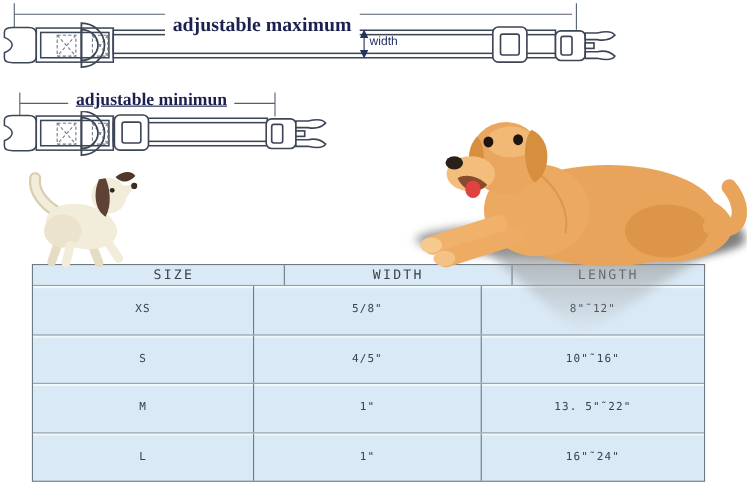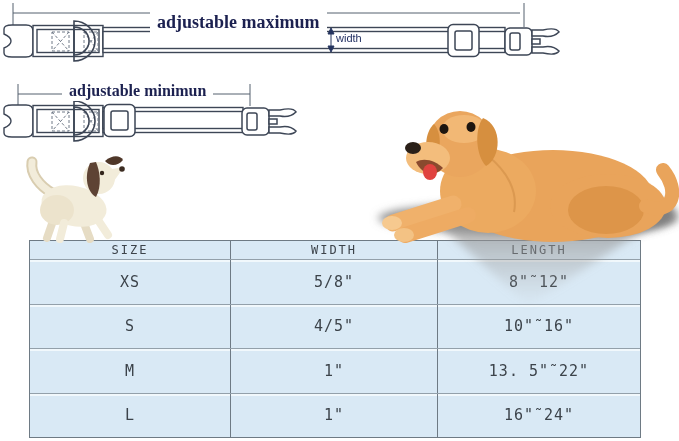--- a/index.html
+++ b/index.html
@@ -4,31 +4,31 @@
 <style>
   html,body{margin:0;padding:0;background:#fff;}
   .canvas{position:relative;width:679px;height:441px;background:#fff;overflow:hidden;
           font-family:"Liberation Sans",sans-serif;}
   svg{position:absolute;display:block;pointer-events:none;}
 
   
   .dim-label{position:absolute;background:#fff;padding:0 7px;color:#1c2150;
              font-family:"Liberation Serif",serif;font-weight:bold;white-space:nowrap;}
   .dim-label.max{left:150px;top:11px;font-size:18px;line-height:22px;}
-  .dim-label.min{left:62px;top:81px;font-size:16px;line-height:20px;}
+  .dim-label.min{left:62px;top:81px;font-size:16px;line-height:20px;text-decoration:underline;}
   .width-label{position:absolute;left:336px;top:32px;font-size:11px;color:#1c2a5e;
                font-family:"Liberation Sans",sans-serif;}
 
   
   .size-table{position:absolute;left:29px;top:240px;width:610px;height:196px;
               background:#d9e9f5;border:1px solid #6e7a84;display:flex;flex-direction:column;
               font-family:"DejaVu Sans Mono",monospace;color:#3c434a;}
   .t-row{display:flex;flex:1;border-top:1px solid #93a0aa;box-shadow:inset 0 2px 0 rgba(245,250,253,.85);}
-  .t-row.t-head{flex:0 0 18px;border-top:none;box-shadow:none;}
-  .t-cell{display:flex;align-items:center;justify-content:center;font-size:15px;letter-spacing:1px;}
+  .t-row.t-head{flex:0 0 18px;border-top:none;box-shadow:none;margin-left:28px;}
+  .t-cell{display:flex;align-items:center;justify-content:center;font-size:10px;letter-spacing:1px;}
   .t-head .t-cell{font-size:12px;letter-spacing:2px;}
   .c-size{width:200px;}
   .c-width{width:206px;border-left:1px solid #6e7a84;border-right:1px solid #6e7a84;}
   .c-length{flex:1;}
 </style>
 </head>
 <body>
 
 <div class="canvas">
 

